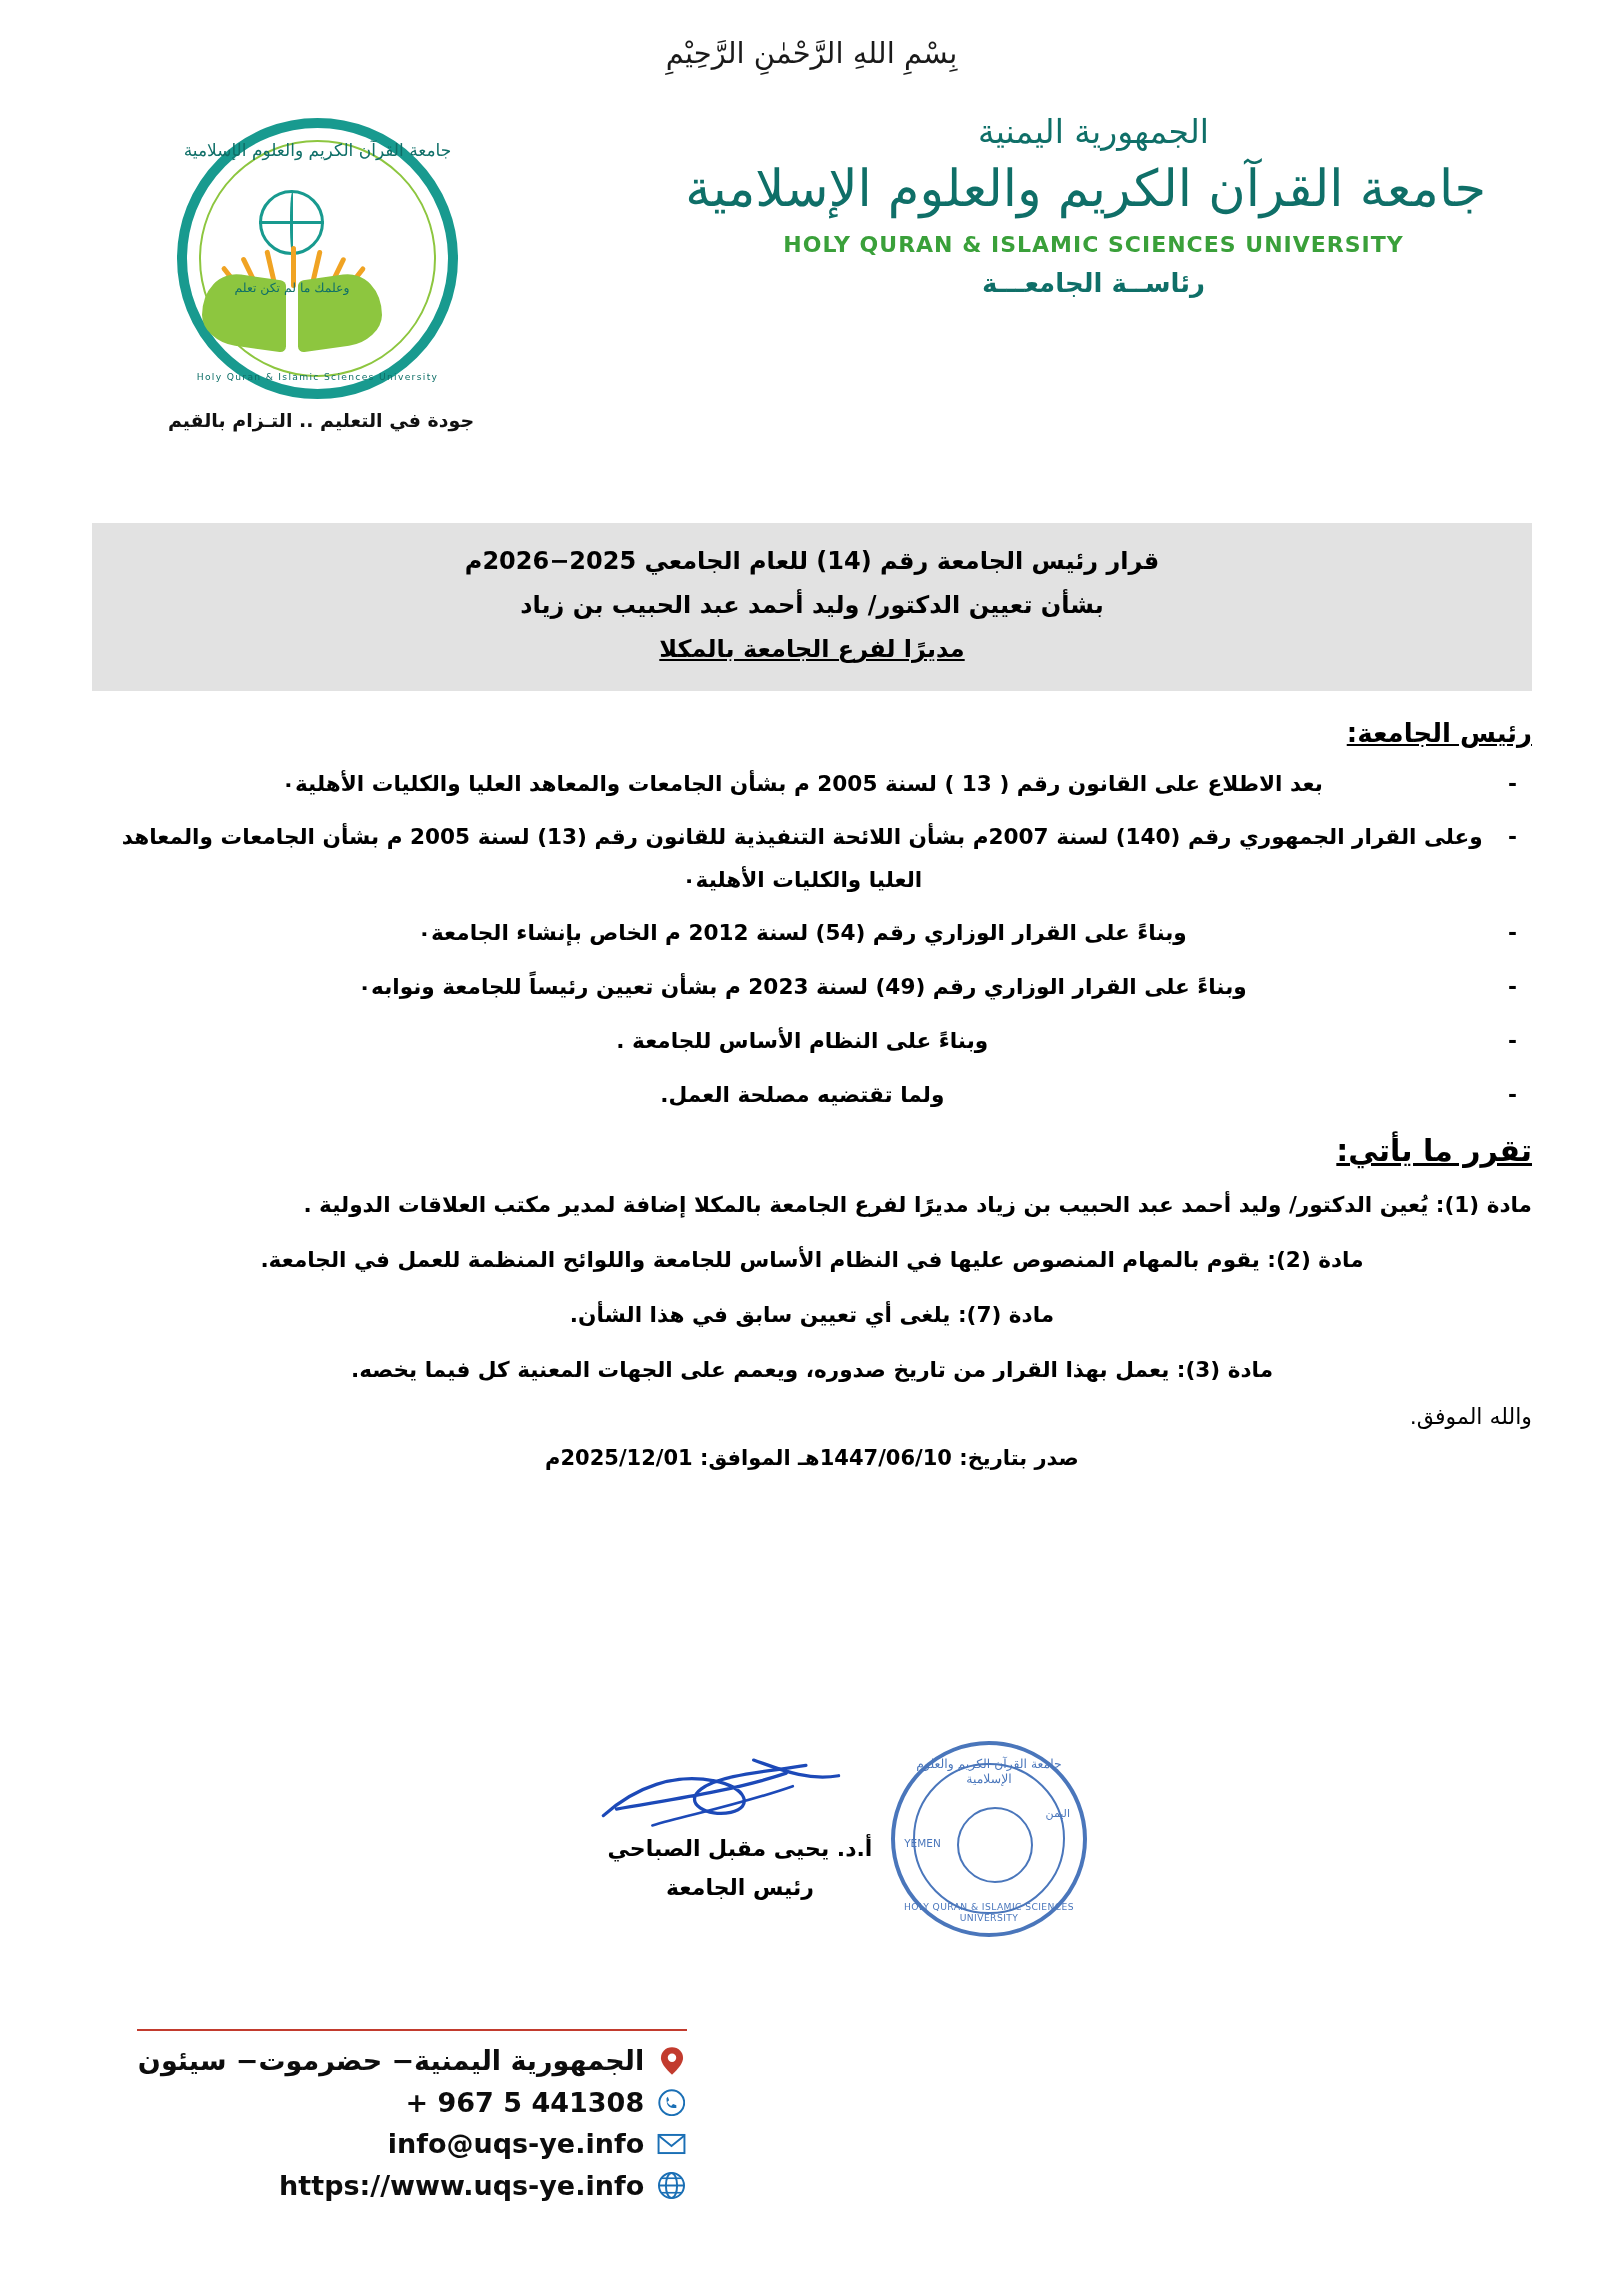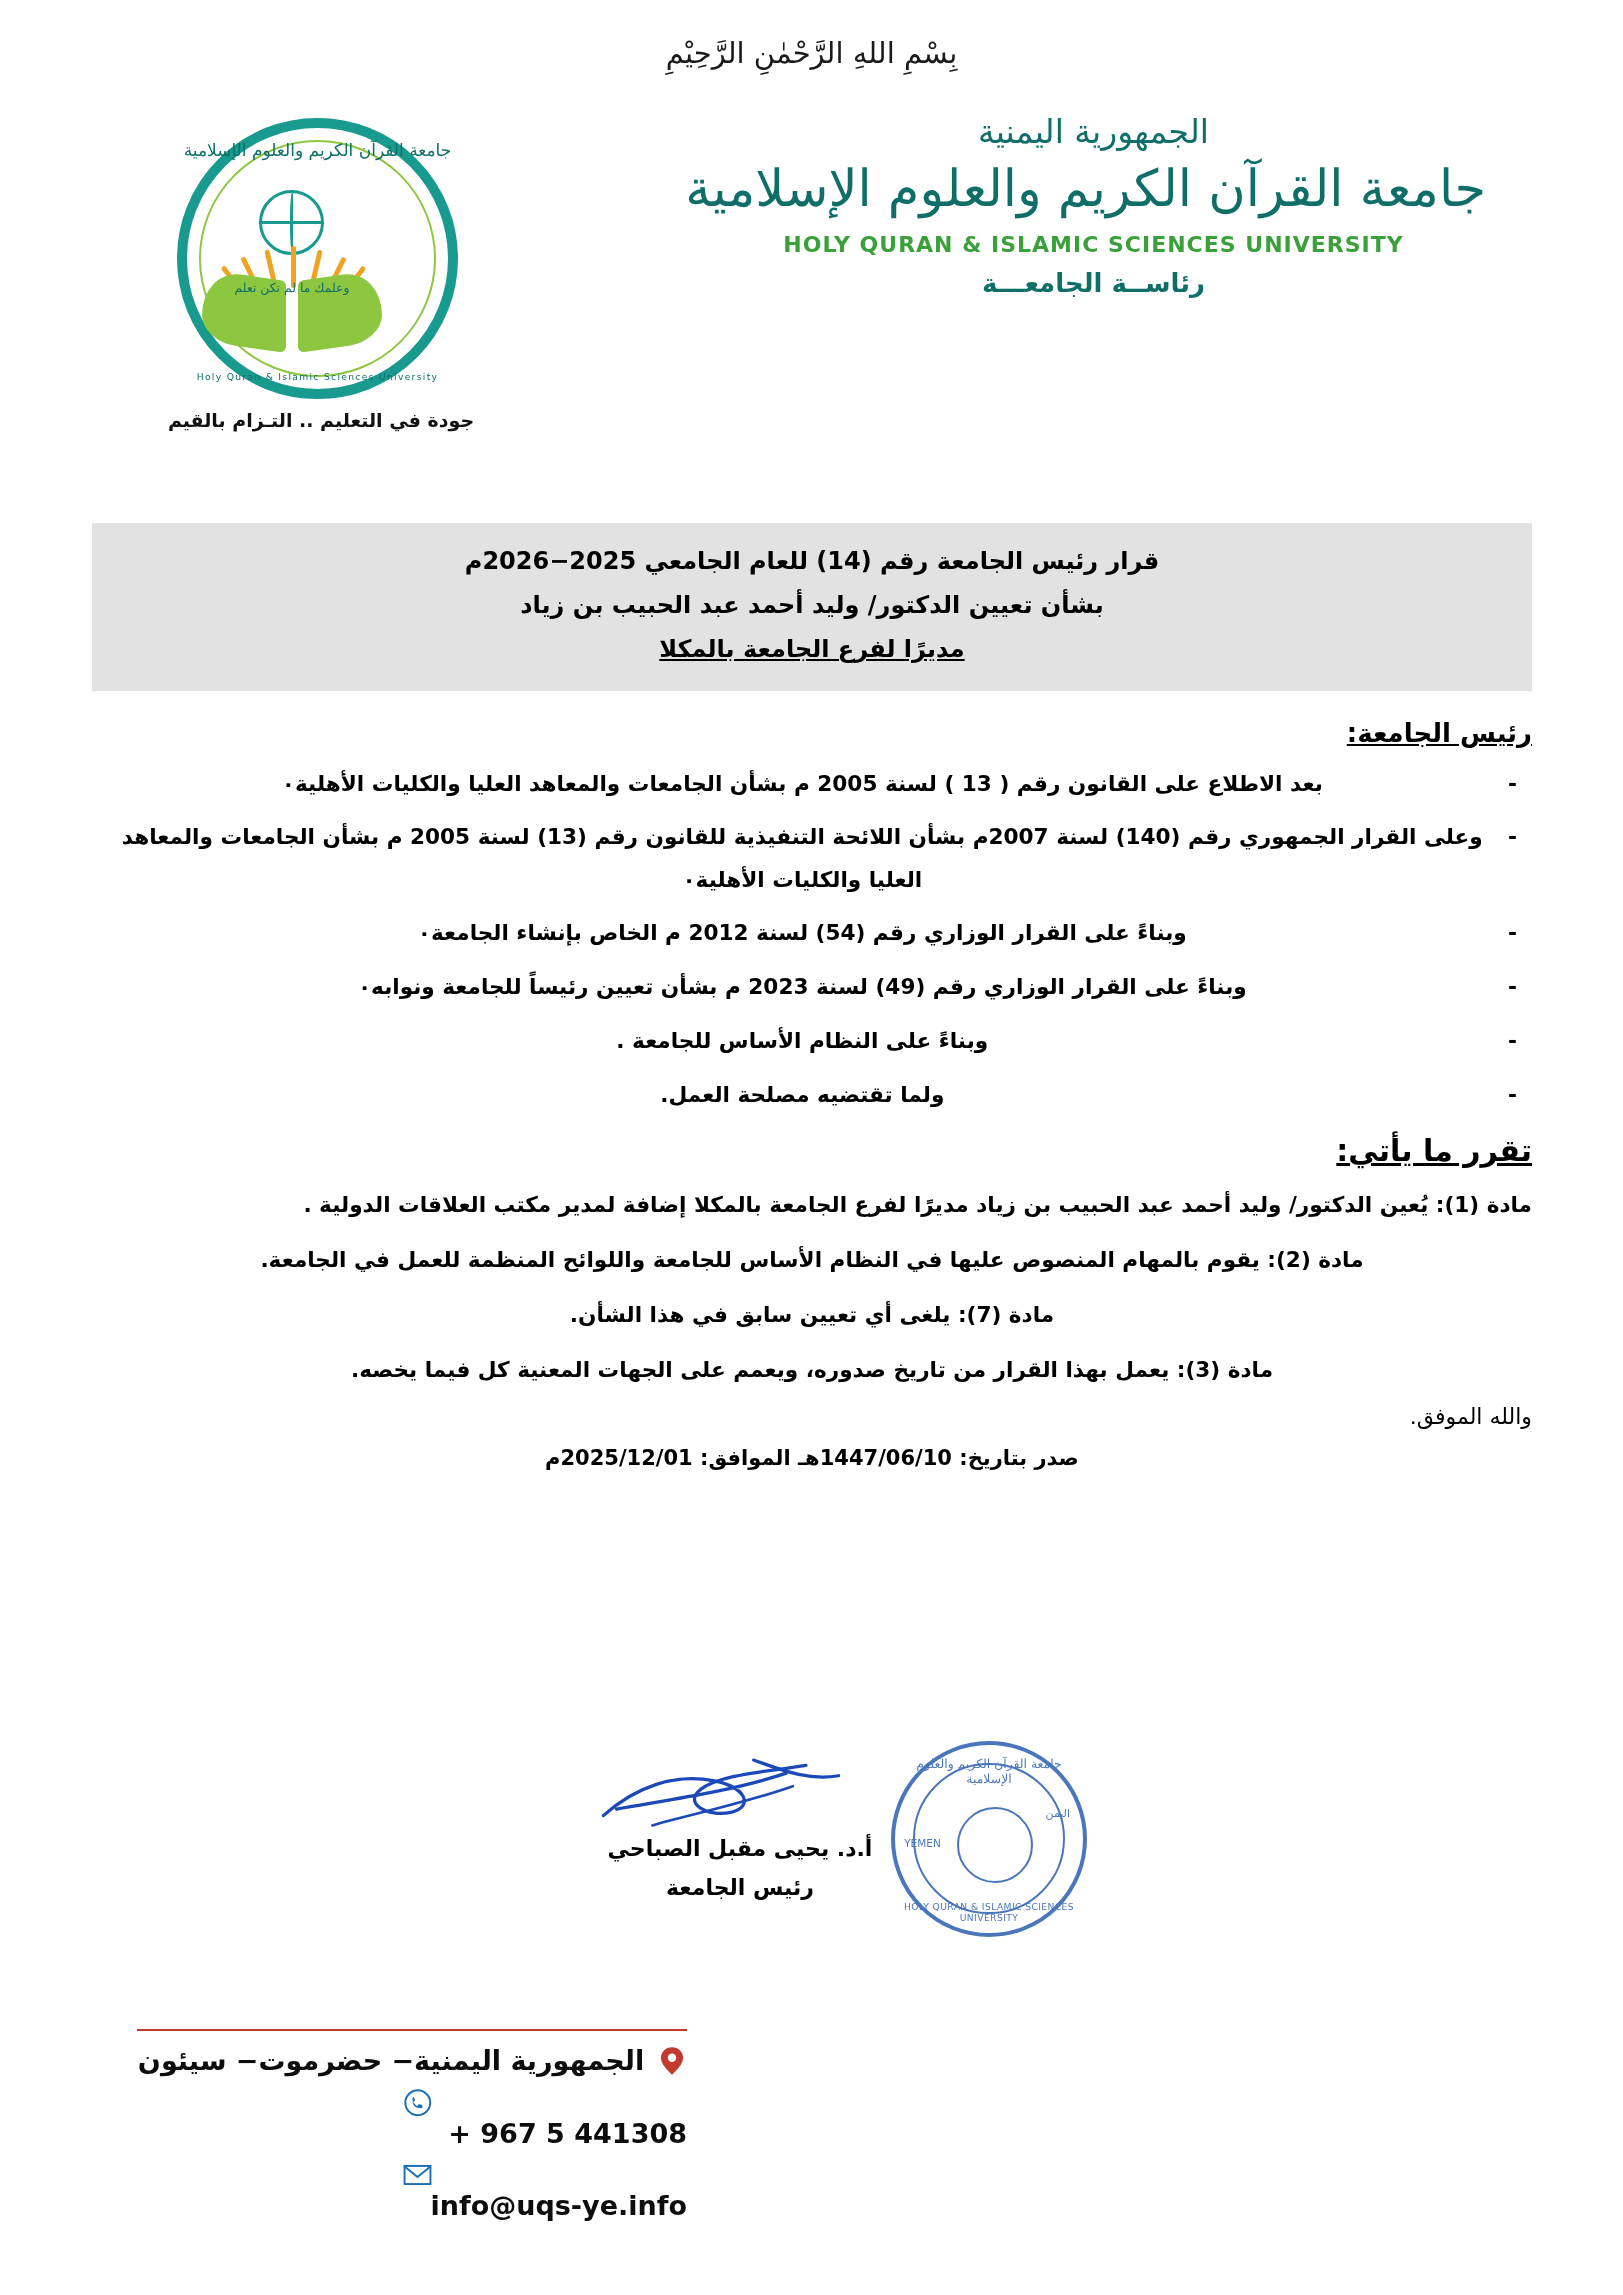--- a/index.html
+++ b/index.html
@@ -473,21 +473,20 @@
     direction: rtl;
     white-space: nowrap;
   }
   .foot-text.ltr {
     direction: ltr;
     text-align: right;
     width: 100%;
   }
   .foot-row.ltr-row {
     justify-content: flex-end;
-    flex-direction: column;
   }
 </style>
 </head>
 <body>
 
 <div class="page">
 
   <div class="basmala">بِسْمِ اللهِ الرَّحْمٰنِ الرَّحِيْمِ</div>
 
   <div class="header">
@@ -621,16 +620,28 @@
     <div class="foot-row ltr-row">
       <span class="foot-icon">
         <svg width="29" height="22" viewBox="0 0 44 34">
           <rect x="2" y="3" width="40" height="28" fill="none" stroke="#1a6fb5" stroke-width="3"></rect>
           <path d="M2 4 L22 20 L42 4" fill="none" stroke="#1a6fb5" stroke-width="3"></path>
         </svg>
       </span>
       <span class="foot-text ltr">info@uqs-ye.info</span>
     </div>
 
+    <div class="foot-row ltr-row">
+      <span class="foot-icon">
+        <svg width="29" height="29" viewBox="0 0 44 44">
+          <circle cx="22" cy="22" r="19" fill="none" stroke="#1a6fb5" stroke-width="3"></circle>
+          <ellipse cx="22" cy="22" rx="8.5" ry="19" fill="none" stroke="#1a6fb5" stroke-width="3"></ellipse>
+          <line x1="3" y1="22" x2="41" y2="22" stroke="#1a6fb5" stroke-width="3"></line>
+          <line x1="7" y1="11" x2="37" y2="11" stroke="#1a6fb5" stroke-width="2.5"></line>
+          <line x1="7" y1="33" x2="37" y2="33" stroke="#1a6fb5" stroke-width="2.5"></line>
+        </svg>
+      </span>
+      <span class="foot-text ltr">https://www.uqs-ye.info</span>
+    </div>
   </div>
 
 </div>
 
 
 </body></html>

